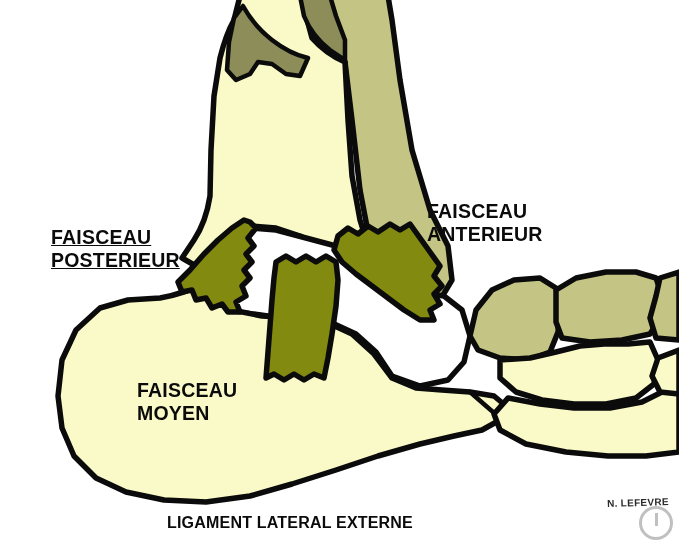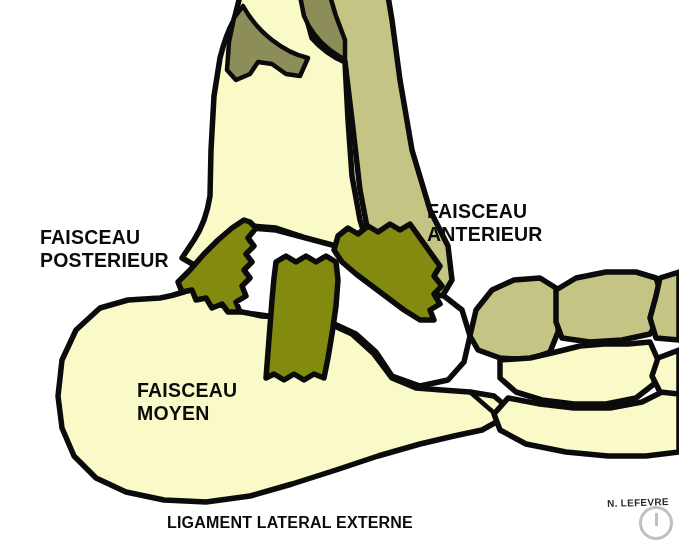--- a/index.html
+++ b/index.html
@@ -31,21 +31,21 @@
     position: absolute;
     font-family: "Liberation Sans", sans-serif;
     font-weight: bold;
     font-size: 19.5px;
     line-height: 23px;
     letter-spacing: 0.2px;
     color: #0b0b0b;
     white-space: pre;
     margin: 0;
   }
-  .label-posterior { left: 40px;  top: 226px; }
+  .label-posterior { left: 51px;  top: 226px; text-decoration: underline; }
   .label-anterior  { left: 427px; top: 200px; }
   .label-moyen     { left: 137px; top: 379px; }
   .label-title     { left: 167px; top: 511px; font-size: 16px; }
   .signature {
     position: absolute;
     left: 607px;
     top: 497px;
     font-family: "Liberation Sans", sans-serif;
     font-weight: bold;
     font-size: 10px;

